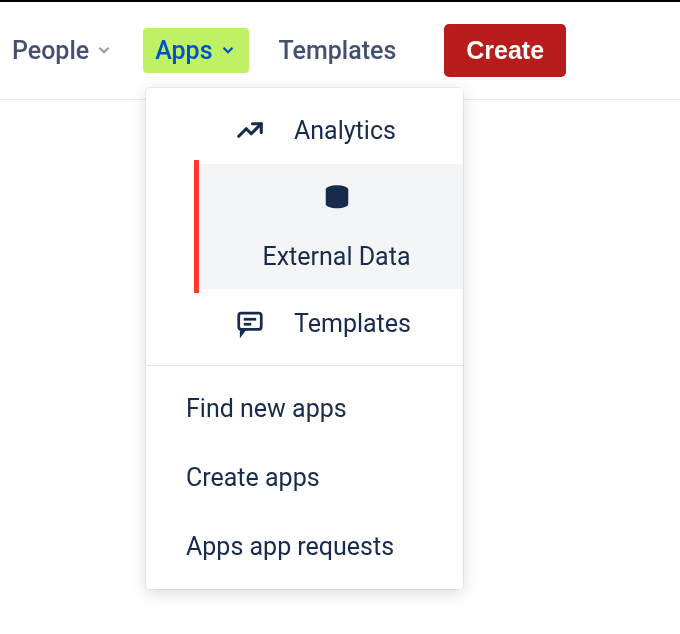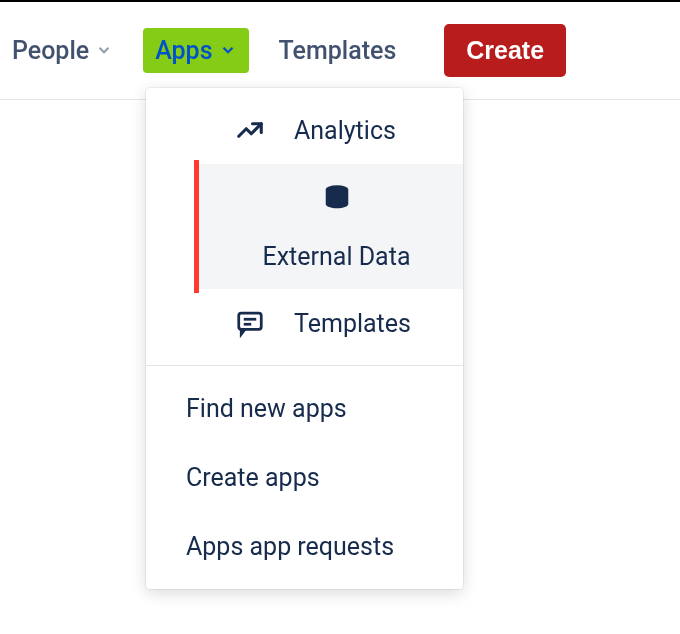--- a/index.html
+++ b/index.html
@@ -31,21 +31,21 @@
       align-items: center;
       gap: 6px;
       font-size: 25px;
       font-weight: 500;
       color: #42526e;
       padding: 8px 12px;
       border-radius: 4px;
       cursor: pointer;
     }
     .nav-item.active {
-      background: #84cc16;
+      background: #bef264;
       color: #0052cc;
     }
     .nav-item.active .chevron {
       color: #0052cc;
     }
     .chevron {
       color: #97a0af;
     }
     .create-btn {
       background: #b91c1c;

